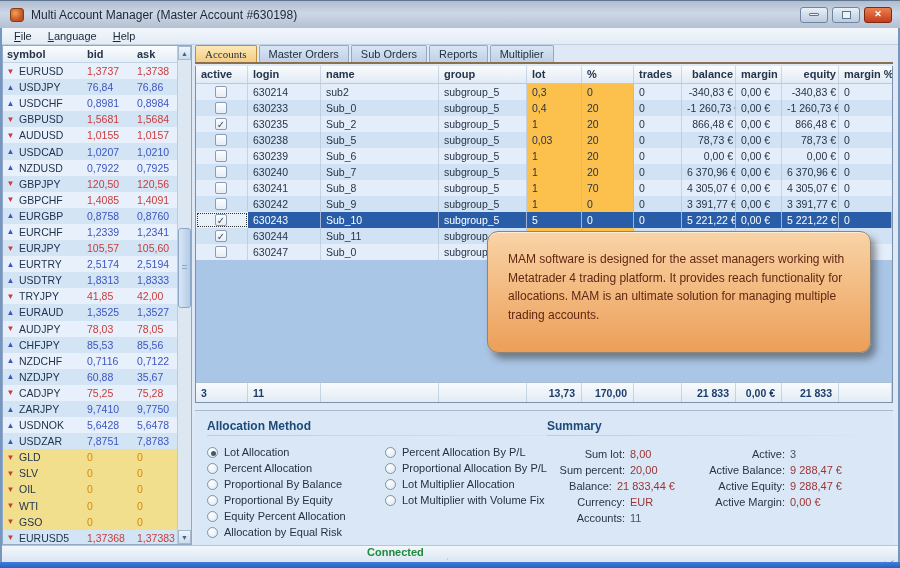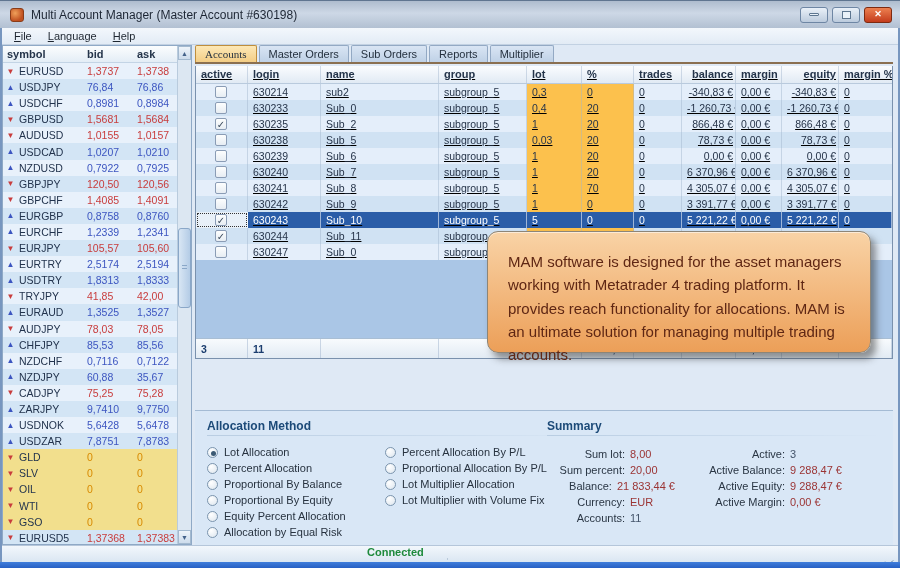--- a/index.html
+++ b/index.html
@@ -68,22 +68,22 @@
     background:repeating-linear-gradient(to bottom,#8aa7c8 0 1px,transparent 1px 3px);}
   
   .right-area{position:absolute;left:195px;top:45px;width:698px;height:500px;z-index:10;}
   .tabstrip{position:absolute;left:0;top:0;width:698px;height:19px;display:flex;align-items:flex-end;
     border-bottom:2px solid #8a6f50;}
   .tab{height:17px;padding:2px 9px 0;margin-right:2px;font-size:11px;color:#25313f;
     background:linear-gradient(to bottom,#d9e5f4,#bfd1e6);
     border:1px solid #93a9c4;border-bottom:none;border-radius:2px 2px 0 0;white-space:nowrap;}
   .tab.active{background:linear-gradient(to bottom,#fde8b6,#f3cd85);border-color:#bf8e3d;font-weight:normal;font-family:Liberation Serif, serif;}
   
-  .acc-table{position:absolute;left:0;top:21px;width:698px;height:293px;
-    background:#aac6e6;border:1px solid #7a91ad;border-top:none;overflow:hidden;text-decoration:underline;}
+  .acc-table{position:absolute;left:0;top:21px;width:698px;height:337px;
+    background:#aac6e6;border:1px solid #7a91ad;border-top:none;overflow:hidden;}
   .acc-header{display:flex;height:18px;background:linear-gradient(to bottom,#fafcfe,#e1eaf4);
     border-bottom:1px solid #b9cadd;font-size:11px;font-weight:bold;color:#24344a;}
   .acc-header .c{padding-top:2px;}
   .c{padding-left:5px;white-space:nowrap;overflow:hidden;border-right:1px solid rgba(160,180,205,.45);}
   .col-active{width:52px;}.col-login{width:73px;}.col-name{width:118px;}.col-group{width:88px;}
   .col-lot{width:55px;}.col-pct{width:52px;}.col-trades{width:48px;}
   .col-balance{width:54px;text-align:right;padding-right:2px;}
   .col-margin{width:46px;}
   .col-equity{width:57px;text-align:right;padding-right:2px;}
   .col-marginpct{width:53px;border-right:none;}
@@ -127,21 +127,21 @@
   .sum-label{color:#2a3644;text-align:right;white-space:nowrap;}
   .sum-col.first .sum-label{width:78px;}
   .sum-col.second .sum-label{width:92px;}
   .sum-value{color:var(--summary-value,#9b3434);margin-left:5px;white-space:nowrap;}
   .sum-value.muted{color:#44546a;}
   
   .tooltip{position:absolute;left:487px;top:231px;width:384px;height:122px;z-index:25;
     border-radius:11px;border:1px solid #8d8577;
     background:linear-gradient(to bottom,#f9d3a6,#ec9f58);
     box-shadow:5px 6px 7px rgba(50,50,50,.5), inset 0 1px 0 rgba(255,255,255,.55);
-    padding:18px 22px 0 20px;font-size:15px;line-height:1.55;color:#5f2714;}
+    padding:18px 22px 0 20px;font-size:12px;line-height:1.55;color:#5f2714;}
   
   .statusbar{position:absolute;left:2px;top:545px;width:896px;height:17px;
     background:linear-gradient(to bottom,#f2f7fc,#dae6f2);border-top:1px solid #b5c6da;
     display:flex;align-items:center;font-size:11px;z-index:30;flex-direction:column;}
   .status-conn{font-weight:bold;color:var(--connected,#1e8a3c);padding-left:7px;width:180px;}
   .status-div{width:1px;height:13px;background:#b9c9da;margin-right:6px;}
   .resize-grip{margin-left:auto;width:13px;height:13px;margin-right:2px;
     background:repeating-linear-gradient(135deg,transparent 0 2px,#9ab0c8 2px 3px,transparent 3px 5px);
     clip-path:polygon(100% 0,100% 100%,0 100%);}
 </style>

